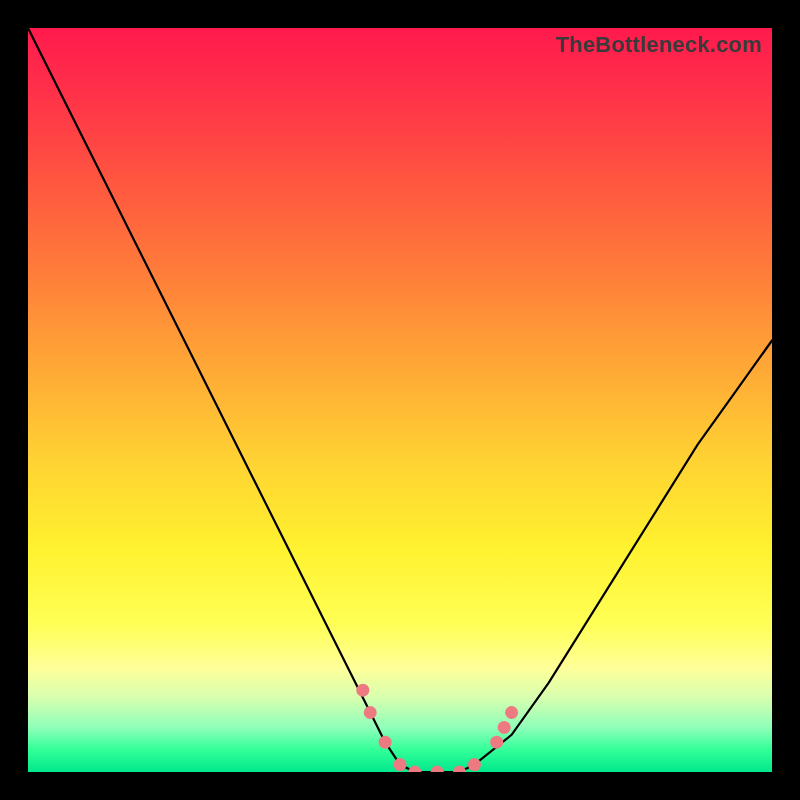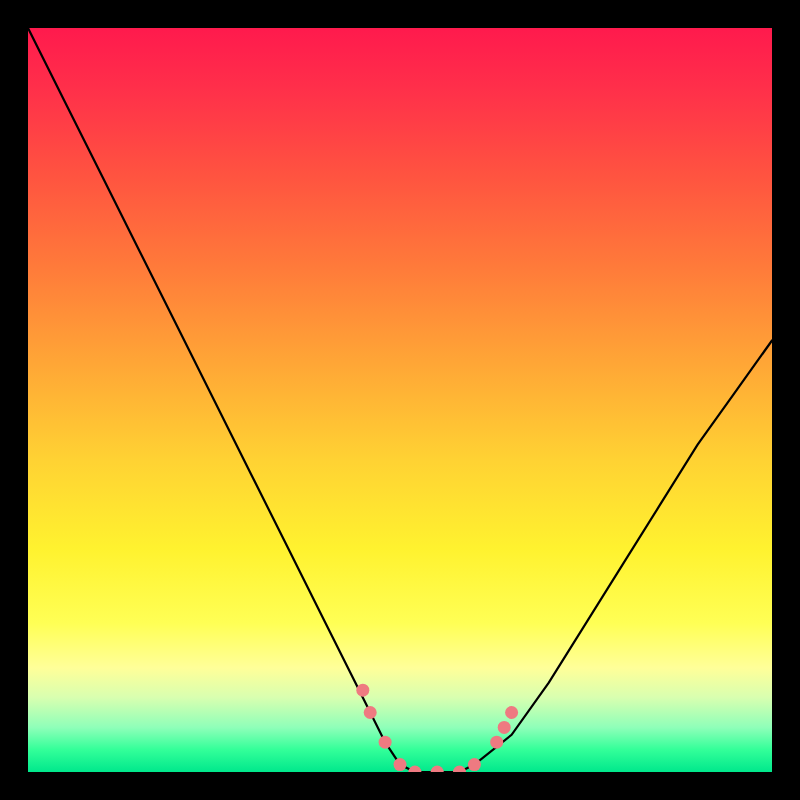--- a/index.html
+++ b/index.html
@@ -89,14 +89,15 @@
           <circle cx="386.9" cy="744.0" r="6.5" class="marker"></circle>
           <circle cx="409.2" cy="744.0" r="6.5" class="marker"></circle>
           <circle cx="431.5" cy="744.0" r="6.5" class="marker"></circle>
           <circle cx="446.4" cy="736.6" r="6.5" class="marker"></circle>
           <circle cx="468.7" cy="714.2" r="6.5" class="marker"></circle>
           <circle cx="476.2" cy="699.4" r="6.5" class="marker"></circle>
           <circle cx="483.6" cy="684.5" r="6.5" class="marker"></circle>
         </g>
     </svg>
 
+    <div class="watermark">TheBottleneck.com</div>
   </div>
 </div>
 
 </body></html>

